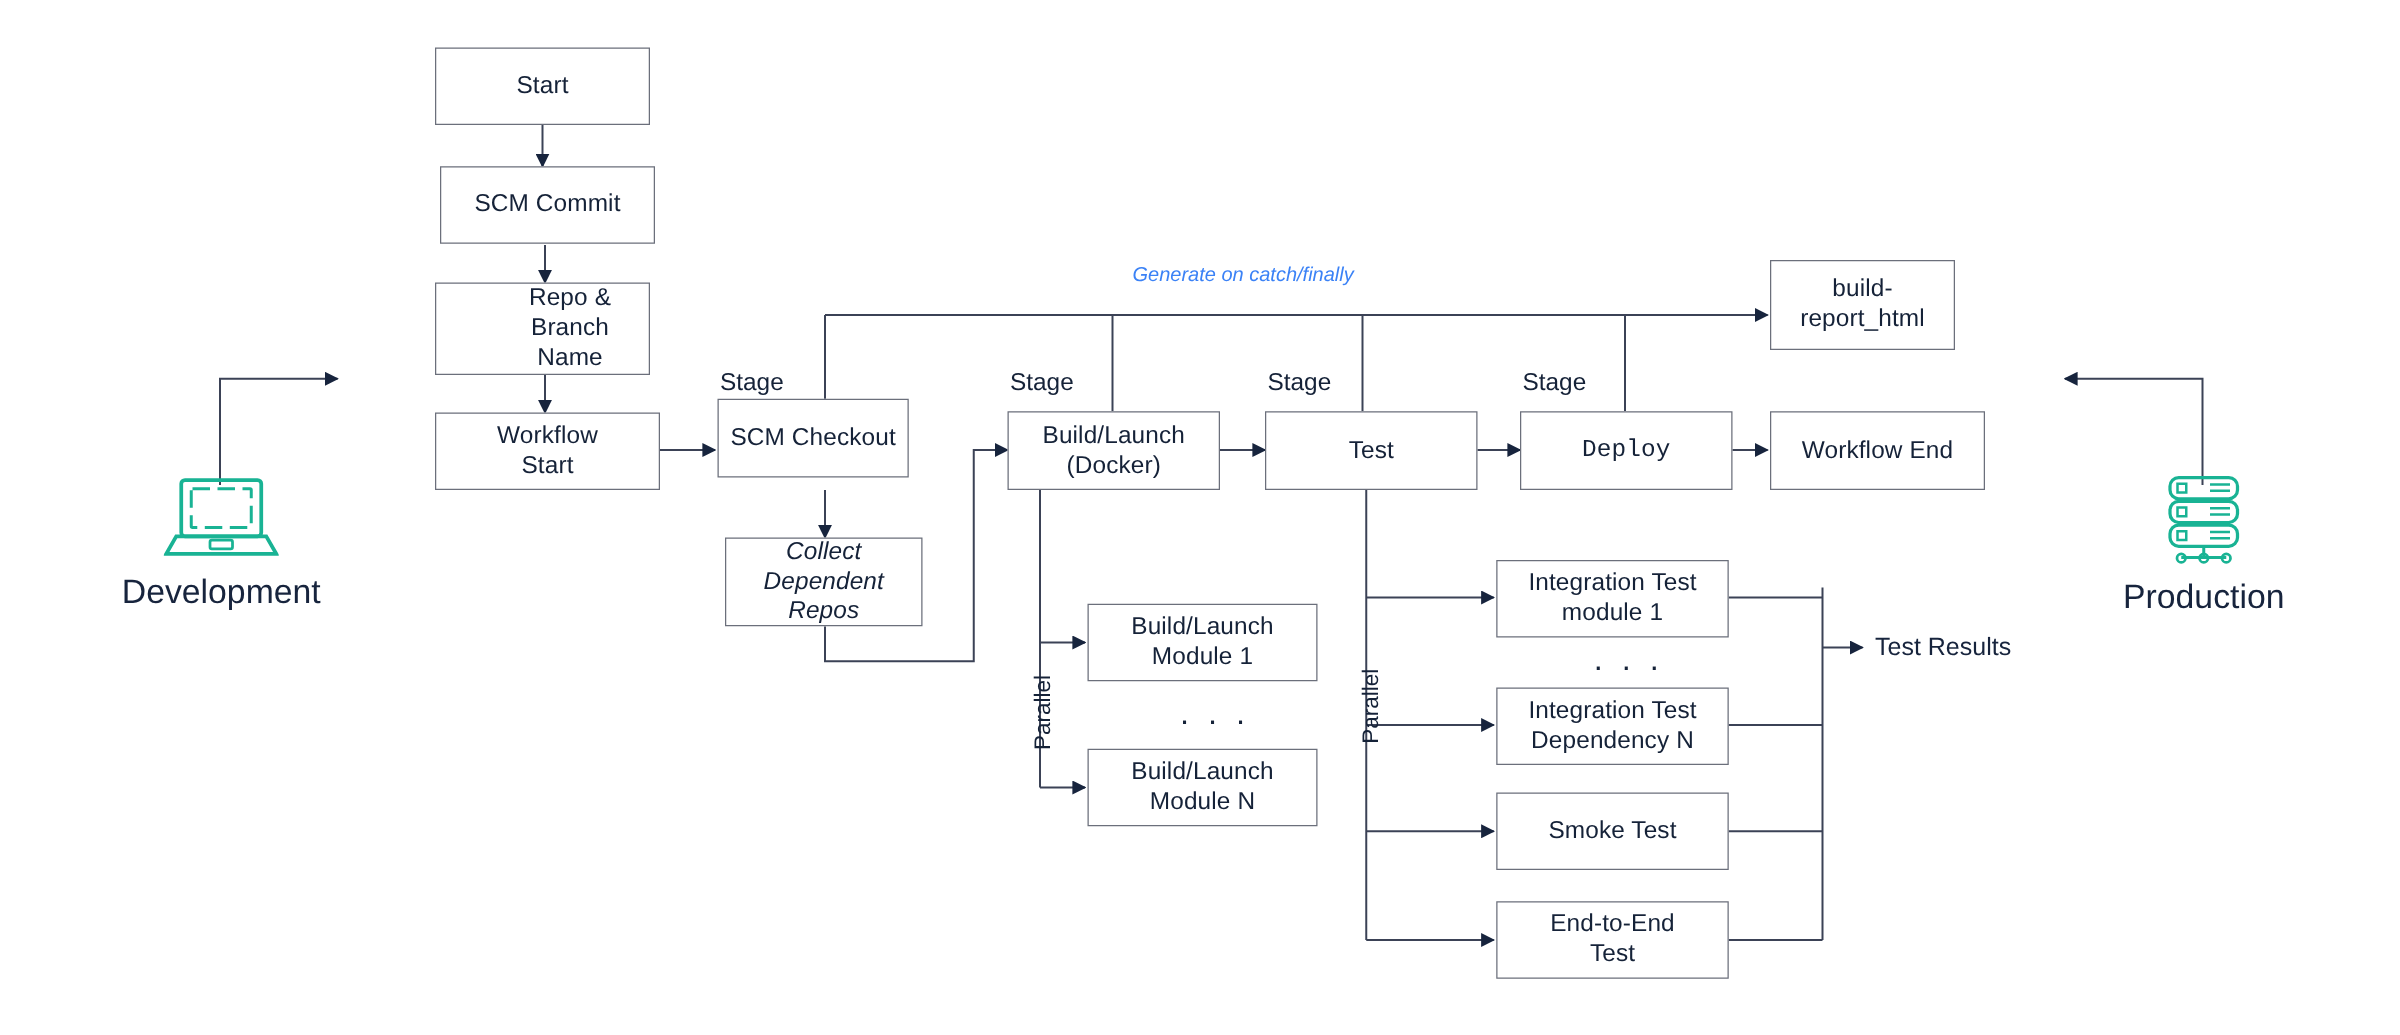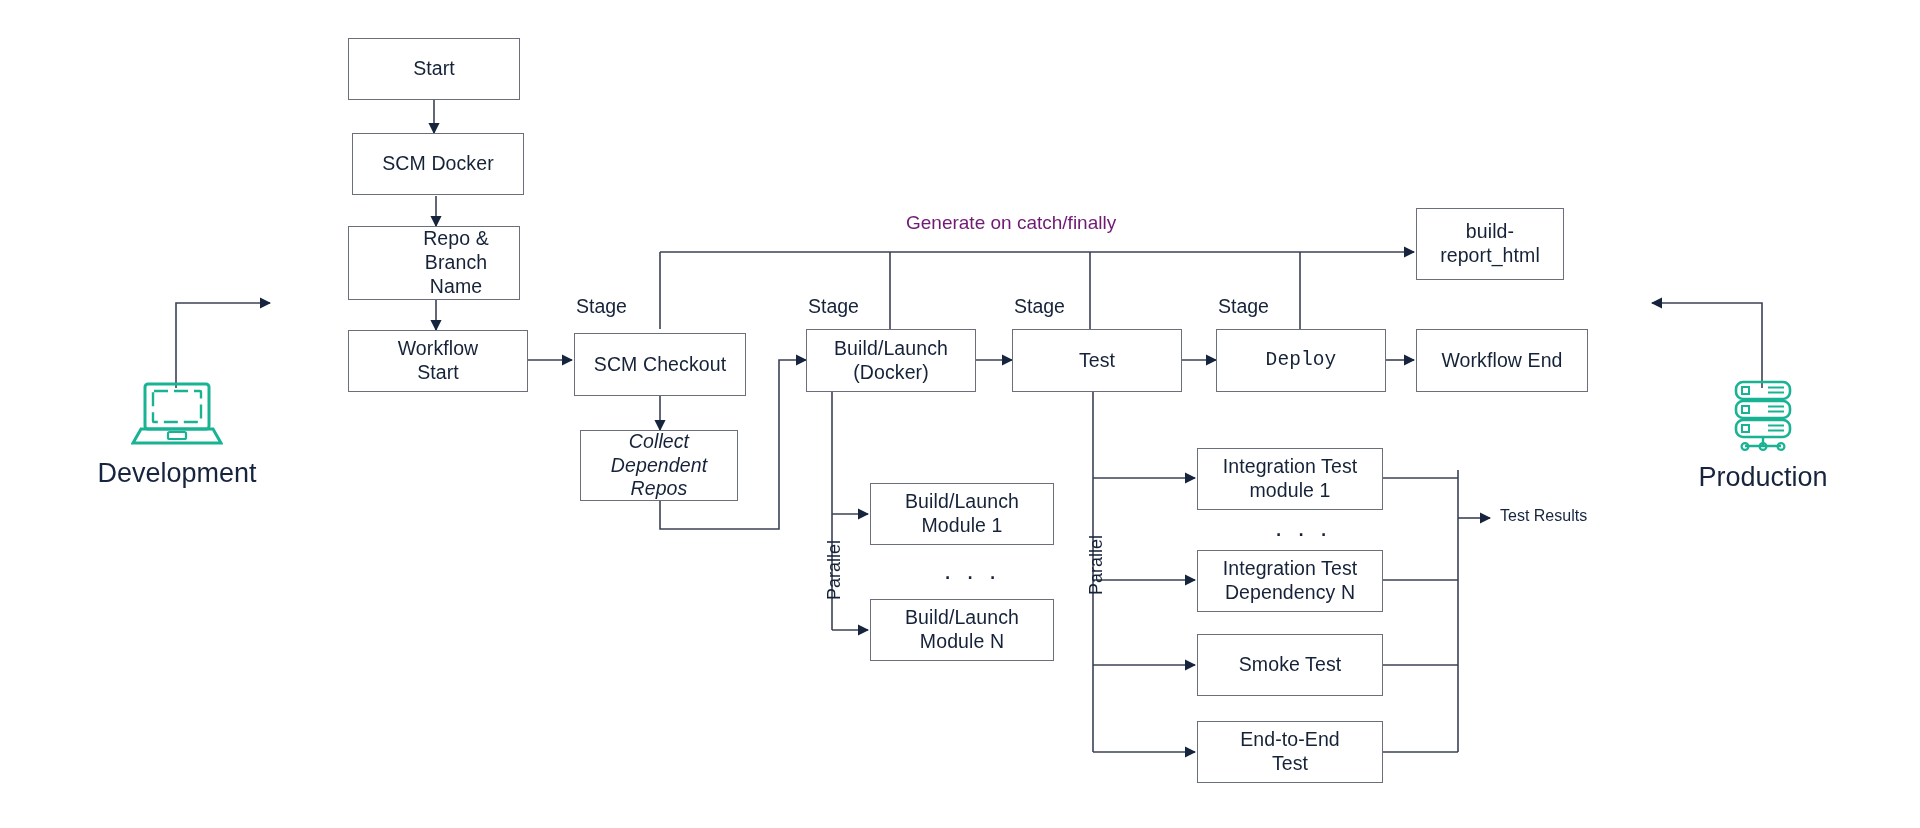--- a/index.html
+++ b/index.html
@@ -41,24 +41,25 @@
   }
   .stage-label {
     position: absolute;
     color: #152238;
     font-size: 19.5px;
     z-index: 4;
     white-space: nowrap;
   }
   .edge-label {
     position: absolute;
-    color: #701a75;
-    font-size: 19px;
-    z-index: 4;
-    white-space: nowrap;
+    color: #3b82f6;
+    font-size: 16px;
+    z-index: 4;
+    white-space: nowrap;
+    font-style: italic;
   }
   .vlabel {
     position: absolute;
     color: #152238;
     font-size: 18px;
     z-index: 4;
     white-space: nowrap;
     transform-origin: left top;
     transform: rotate(-90deg);
   }
@@ -81,21 +82,21 @@
   .endpoint-label {
     margin-top: 8px;
     font-size: 27px;
     color: #17243d;
     white-space: nowrap;
   }
   .endpoint-icon { display:block; }
   .results-label {
     position: absolute;
     color: #17243d;
-    font-size: 16px;
+    font-size: 20px;
     z-index: 4;
     white-space: nowrap;
   }
 </style>
 </head>
 <body>
 
 <div id="canvas">
 
   <svg id="wires" viewBox="0 0 1920 828">
@@ -183,31 +184,31 @@
       <path d="M 43 59 L 43 68 M 25 68 L 61 68" stroke="#19b394" stroke-width="2.4" fill="none"></path>
       <circle cx="25" cy="68.5" r="3.4" fill="none" stroke="#19b394" stroke-width="2.2"></circle>
       <circle cx="43" cy="68.5" r="3.4" fill="none" stroke="#19b394" stroke-width="2.2"></circle>
       <circle cx="61" cy="68.5" r="3.4" fill="none" stroke="#19b394" stroke-width="2.2"></circle>
     </svg>
     <div class="endpoint-label">Production</div>
   </div>
 
   <div class="node" style="left:348px; top:38px; width:172px; height:62px;">Start</div>
 
-  <div class="node" style="left:352px; top:133px; width:172px; height:62px;">SCM Docker</div>
+  <div class="node" style="left:352px; top:133px; width:172px; height:62px;">SCM Commit</div>
 
   <div class="node" style="left:348px; top:226px; width:172px; height:74px;padding-left:44px;">Repo &amp;
 Branch
 Name</div>
 
   <div class="node" style="left:348px; top:330px; width:180px; height:62px;">Workflow
 Start</div>
 
   <div class="stage-label" style="left:576px; top:295px;">Stage</div>
-  <div class="node" style="left:574px; top:333px; width:172px; height:63px;">SCM Checkout</div>
+  <div class="node" style="left:574px; top:319px; width:153px; height:63px;">SCM Checkout</div>
 
   <div class="node" style="left:580px; top:430px; width:158px; height:71px;font-style:italic;">Collect
 Dependent
 Repos</div>
 
   <div class="stage-label" style="left:808px; top:295px;">Stage</div>
   <div class="node" style="left:806px; top:329px; width:170px; height:63px;">Build/Launch
 (Docker)</div>
 
   <div class="vlabel" style="left:824px; top:600px;">Parallel</div>

